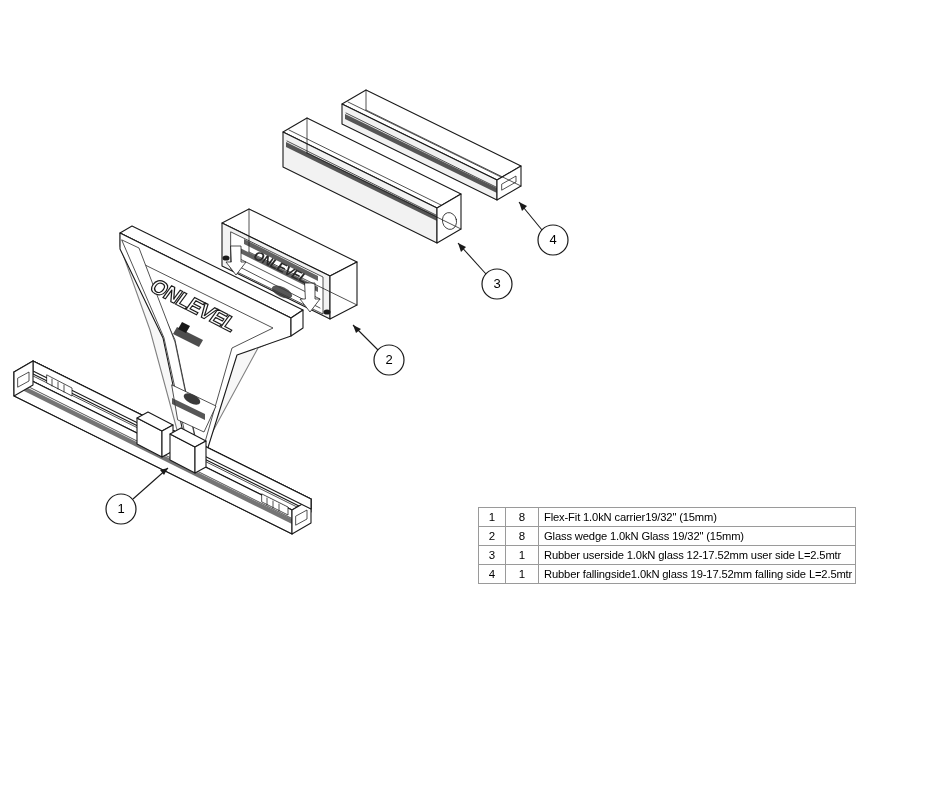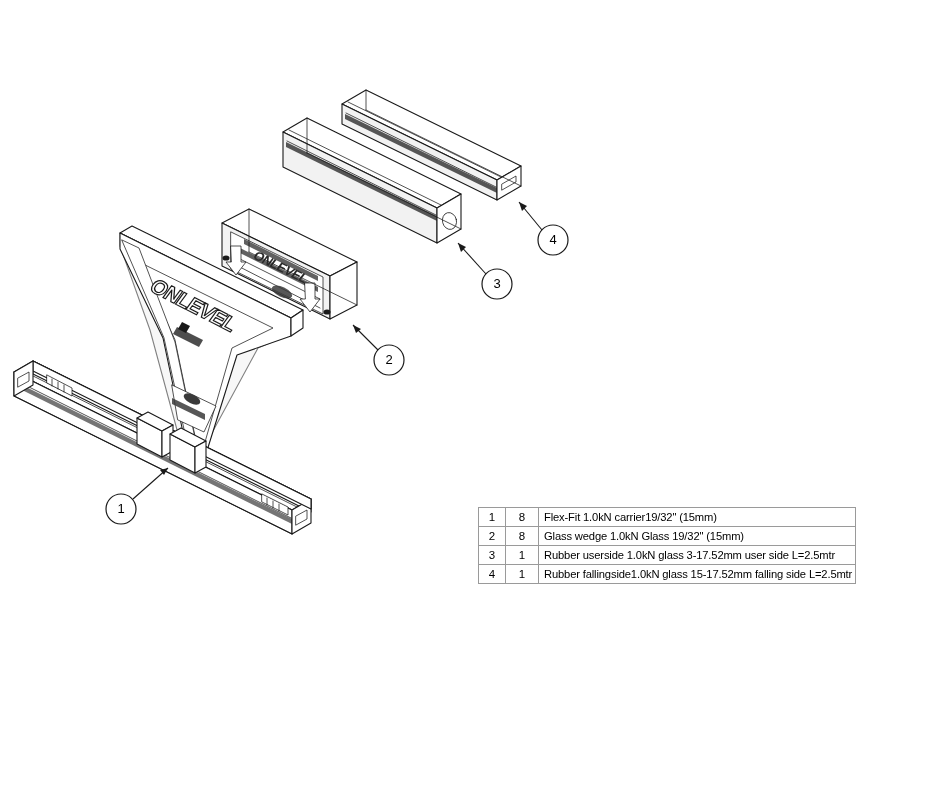--- a/index.html
+++ b/index.html
@@ -272,23 +272,23 @@
         <td class="col-desc">Flex-Fit 1.0kN carrier19/32" (15mm)</td>
       </tr>
       <tr>
         <td class="col-item">2</td>
         <td class="col-qty">8</td>
         <td class="col-desc">Glass wedge 1.0kN Glass 19/32" (15mm)</td>
       </tr>
       <tr>
         <td class="col-item">3</td>
         <td class="col-qty">1</td>
-        <td class="col-desc">Rubber userside 1.0kN glass 3-17.52mm user side L=2.5mtr</td>
+        <td class="col-desc">Rubber userside 1.0kN glass 12-17.52mm user side L=2.5mtr</td>
       </tr>
       <tr>
         <td class="col-item">4</td>
         <td class="col-qty">1</td>
-        <td class="col-desc">Rubber fallingside1.0kN glass 15-17.52mm falling side L=2.5mtr</td>
+        <td class="col-desc">Rubber fallingside1.0kN glass 19-17.52mm falling side L=2.5mtr</td>
       </tr>
     </tbody>
   </table>
 
 </div>
 
 </body></html>

